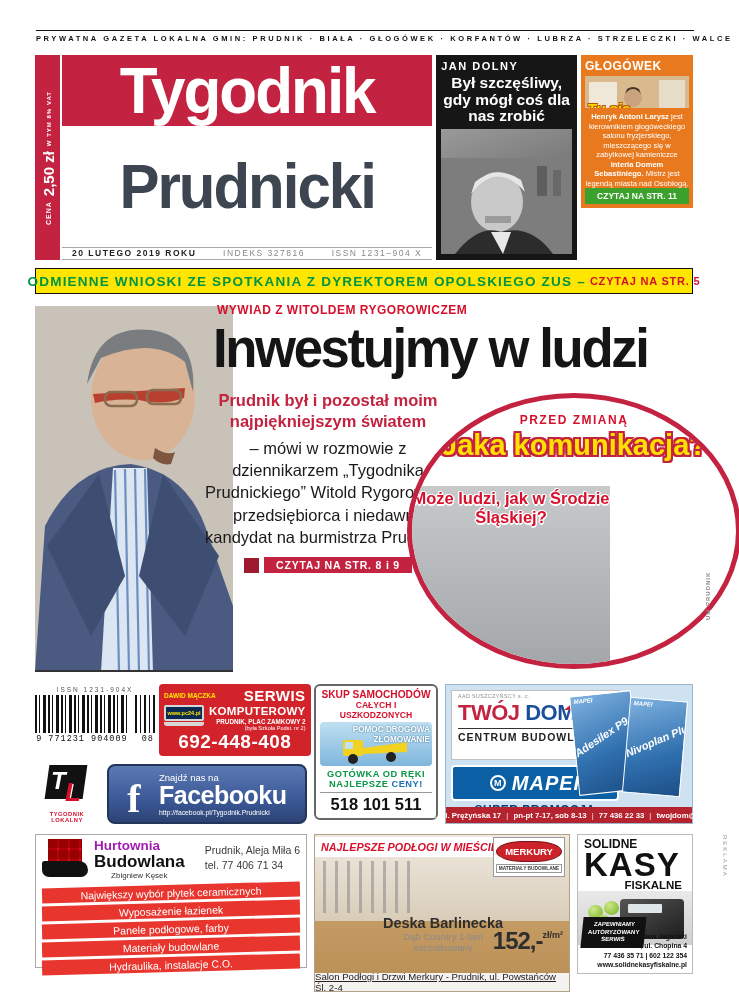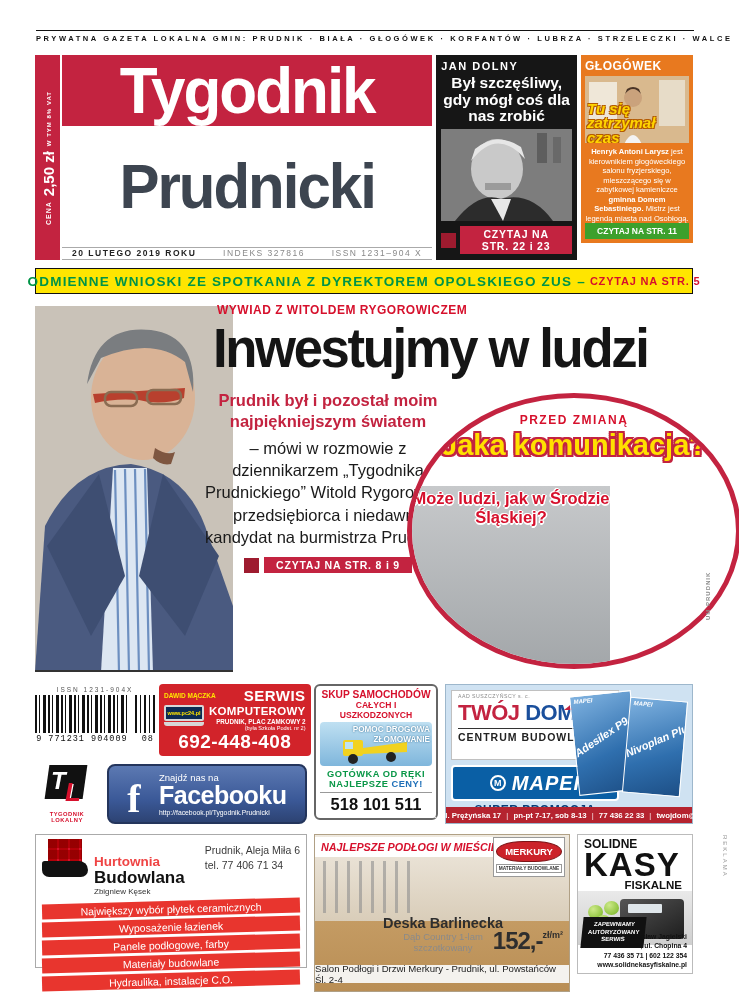--- a/index.html
+++ b/index.html
@@ -38,21 +38,21 @@
   .jan { width:141px; height:205px; background:#161616; padding:5px 5px 6px; display:flex; flex-direction:column; }
   .jan .kick { color:#fff; font-weight:bold; font-size:11px; letter-spacing:1.5px; }
   .jan .head { color:#fff; font-weight:800; font-size:15.5px; line-height:1.08; text-align:center; margin-top:3px; }
   .jan .photo { flex:1; margin-top:4px; background:linear-gradient(160deg,#9a9a9a,#6f6f6f 60%,#555); position:relative; overflow:hidden; }
   .jan .photo svg { position:absolute; left:0; bottom:0; }
   .jan .ctarow { display:flex; gap:4px; margin-top:5px; align-items:center; }
   .jan .sq { width:13px; height:13px; background:#fff; }
   .jan .cta { flex:1; background:#fff; color:#111; font-weight:800; font-size:8.5px; text-align:center; padding:2px 0; letter-spacing:.3px; }
 
   
-  .glog { width:112px; height:188px; background:#e8791f; padding:4px; display:flex; flex-direction:column; position:relative; }
+  .glog { width:112px; height:153px; background:#e8791f; padding:4px; display:flex; flex-direction:column; position:relative; }
   .glog .kick { color:#fff; font-weight:800; font-size:12px; letter-spacing:.5px; }
   .glog .photo { height:82px; margin-top:3px; background:linear-gradient(150deg,#e9cba8,#cf9a62 55%,#a96f3c); position:relative; overflow:hidden; }
   .glog .overlay { position:absolute; left:2px; top:26px; font-weight:800; font-style:italic; font-size:15px; line-height:.95;
                    color:#ffd400; text-shadow:1px 1px 0 #b35a00, -1px 1px 0 #b35a00, 1px -1px 0 #b35a00, -1px -1px 0 #b35a00; width:80px; }
   .glog .body { color:#fff; font-size:7.6px; line-height:1.25; text-align:center; margin-top:4px; flex:1; }
   .glog .body b { font-weight:800; }
   .glog .cta { background:#3ca02c; color:#fff; font-weight:800; font-size:8.5px; text-align:center; padding:3px 0; }
 
   
   .banner { position:absolute; left:35px; top:268px; width:658px; height:26px; background:#ffe500; border:1.5px solid #111;
@@ -154,42 +154,42 @@
   .td-addr { position:absolute; left:0; bottom:0; width:100%; height:16px; background:#b5232f; color:#fff; display:flex; align-items:center; justify-content:center; gap:5px; font-size:7.8px; font-weight:bold; white-space:nowrap; }
   .td-addr .sep { opacity:.6; }
 
   .ads2 { position:absolute; left:35px; top:834px; width:658px; height:158px; display:flex; gap:7px; }
   .hurt { width:272px; height:134px; background:#fff; border:1px solid #aaa; padding:4px 6px; }
   .hurt .top { display:flex; gap:6px; }
   .hurt .logo { width:46px; height:38px; position:relative; }
   .hurt .tiles { position:absolute; left:6px; top:0; width:34px; height:24px; background:repeating-linear-gradient(90deg,#d6102c 0 9px,#fff 9px 11px), repeating-linear-gradient(#d6102c 0 9px,#fff 9px 11px); background-blend-mode:multiply; background-color:#d6102c; }
   .hurt .tub { position:absolute; left:0; bottom:0; width:46px; height:16px; background:#111; border-radius:3px 10px 8px 8px; }
   .hurt .names { line-height:1; }
-  .hurt .n1 { font-weight:800; font-size:13.5px; color:#ef4444;margin-top:16px; }
+  .hurt .n1 { font-weight:800; font-size:13.5px; color:#a21caf; }
   .hurt .n2 { font-weight:800; font-size:17px; color:#111; }
-  .hurt .n3 { font-size:8px; color:#333; margin-top:2px; text-align:left; }
+  .hurt .n3 { font-size:8px; color:#333; margin-top:2px; text-align:center; }
   .hurt .addr { margin-left:auto; text-align:left; font-size:10.5px; color:#3a3a3a; line-height:1.4; padding-top:4px; }
   .hurt .stripes { margin-top:5px; }
   .hurt .stripe { height:15px; background:#e8352e; color:#fff; font-size:10.5px; display:flex; align-items:center; justify-content:center; margin-top:3px; transform:rotate(-1.6deg); }
 
   .merk { width:256px; height:158px; position:relative; background:linear-gradient(#cdb089 0 55%,#c49b63 55%,#b98e55); overflow:hidden; border:1px solid #b0a085; }
   .merk .roomshade { position:absolute; left:0; top:0; width:100%; height:86px; background:linear-gradient(#efe9df,#d9cdb9); }
   .merk .bars { position:absolute; left:8px; top:26px; width:90px; height:52px; background:repeating-linear-gradient(90deg,#8e8e8e 0 3px,transparent 3px 12px); opacity:.6; }
   .merk .topstrip { position:absolute; left:0; top:2px; width:186px; height:20px; background:#fff; display:flex; align-items:center; padding-left:6px;
                     font-style:italic; font-weight:800; font-size:10.8px; color:#d6102c; }
   .merk .logobox { position:absolute; right:4px; top:2px; width:72px; height:40px; background:#fff; border:1px solid #999; text-align:center; padding-top:3px; }
   .merk .mlogo { display:inline-block; background:#cc2229; color:#fff; font-weight:800; font-size:9.5px; border-radius:50%/60%; padding:4px 8px; border:1.5px solid #7c1215; }
   .merk .msub { font-size:4.8px; font-weight:800; color:#333; border:1px solid #999; margin:2px 2px 0; padding:1px 0; }
   .merk .prod { position:absolute; left:58px; top:80px; width:140px; text-align:center; }
   .merk .p1 { font-weight:800; font-size:14.5px; color:#2e2e2e; }
   .merk .p2 { font-size:9.5px; color:#8a8a8a; }
   .merk .price { position:absolute; right:6px; top:92px; display:flex; align-items:flex-start; }
   .merk .pr { font-weight:800; font-size:24px; color:#2e2e2e; letter-spacing:-1px; }
   .merk .un { font-weight:bold; font-size:9px; color:#2e2e2e; margin-top:3px;text-align:center; }
-  .merk .bot { position:absolute; left:0; bottom:8px; width:100%; height:18px; background:#f4f2ee; display:flex; align-items:center; justify-content:center; font-size:9.6px; color:#222; }
+  .merk .bot { position:absolute; left:0; bottom:0; width:100%; height:18px; background:#f4f2ee; display:flex; align-items:center; justify-content:center; font-size:9.6px; color:#222;text-decoration:underline; }
 
   .kasy { flex:1; height:140px; background:#fff; border:1px solid #bbb; position:relative; padding:2px 6px; }
   .kasy .k1 { font-weight:800; font-size:12px; color:#111; }
   .kasy .k2 { font-weight:800; font-size:33px; letter-spacing:1px; color:#111; line-height:.85; }
   .kasy .k3 { font-weight:800; font-size:11.5px; color:#111; text-align:right; margin-right:4px; }
   .kasy .photo { position:absolute; left:0; top:56px; width:100%; height:54px; background:linear-gradient(#e9e9e9,#cfcfcf); overflow:hidden; }
   .kasy .reg { position:absolute; right:8px; top:8px; width:64px; height:40px; background:linear-gradient(150deg,#555,#1d1d1d); border-radius:4px; }
   .kasy .reg:before { content:""; position:absolute; left:8px; top:5px; width:34px; height:9px; background:#dfe6ea; border-radius:1px; }
   .kasy .apple { position:absolute; width:15px; height:14px; background:radial-gradient(circle at 35% 30%,#cde989,#8fc43f 70%,#6da32c); border-radius:50%; }
   .kasy .badge { position:absolute; left:4px; bottom:26px; background:#111; color:#fff; font-weight:800; font-size:6px; line-height:1.25; padding:4px 6px; transform:skewX(-6deg); text-align:center; }
@@ -236,41 +236,37 @@
           <rect x="0" y="0" width="131" height="96" fill="#7d7d7d"></rect>
           <rect x="96" y="8" width="10" height="30" fill="#5e5e5e"></rect>
           <rect x="112" y="12" width="8" height="26" fill="#696969"></rect>
           <ellipse cx="56" cy="44" rx="26" ry="30" fill="#c9c9c9"></ellipse>
           <path d="M30 36 Q56 2 84 34 L80 22 Q56 6 34 24 Z" fill="#e6e6e6"></path>
           <rect x="44" y="58" width="26" height="7" fill="#9b9b9b"></rect>
           <path d="M14 96 Q38 66 60 74 Q90 66 112 96 Z" fill="#2c2c2c"></path>
           <path d="M50 74 L62 96 L70 74 Z" fill="#e8e8e8"></path>
         </svg>
       </div>
-      <div class="ctarow">
-        <span class="sq"></span>
-        <span class="cta">CZYTAJ NA STR. 22 i 23</span>
-      </div>
     </div>
 
     <div class="glog">
       <div class="kick">GŁOGÓWEK</div>
       <div class="photo">
         <svg width="104" height="82" viewBox="0 0 104 82">
           <rect width="104" height="82" fill="#d9b98e"></rect>
           <rect x="4" y="6" width="28" height="40" fill="#efe7d8"></rect>
           <rect x="74" y="4" width="26" height="46" fill="#e7dcc8"></rect>
           <circle cx="48" cy="22" r="9" fill="#caa27c"></circle>
           <path d="M40 18 Q48 8 56 18 L54 13 Q48 9 42 13 Z" fill="#4a3426"></path>
           <path d="M34 82 Q48 36 62 82 Z" fill="#f3f3f3"></path>
         </svg>
         <div class="overlay">Tu się zatrzymał czas</div>
       </div>
       <div class="body">
-        <b>Henryk Antoni Larysz</b><span> jest kierownikiem głogóweckiego salonu fryzjerskiego, mieszczącego się w zabytkowej kamieniczce </span><b>gminna Domem Sebastiniego.</b><span> Mistrz jest legendą miasta nad Osobłogą.</span>
+        <b>Henryk Antoni Larysz</b><span> jest kierownikiem głogóweckiego salonu fryzjerskiego, mieszczącego się w zabytkowej kamieniczce </span><b>interia Domem Sebastiniego.</b><span> Mistrz jest legendą miasta nad Osobłogą.</span>
       </div>
       <div class="cta">CZYTAJ NA STR. 11</div>
     </div>
   </div>
 
   <div class="banner">
     <span class="g">ODMIENNE WNIOSKI ZE SPOTKANIA Z DYREKTOREM OPOLSKIEGO ZUS –</span>
     <span class="r">CZYTAJ NA STR. 5</span>
   </div>
 

